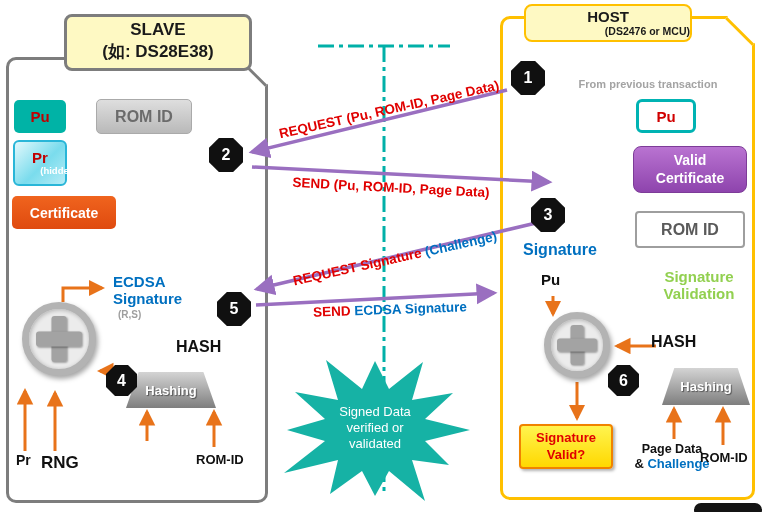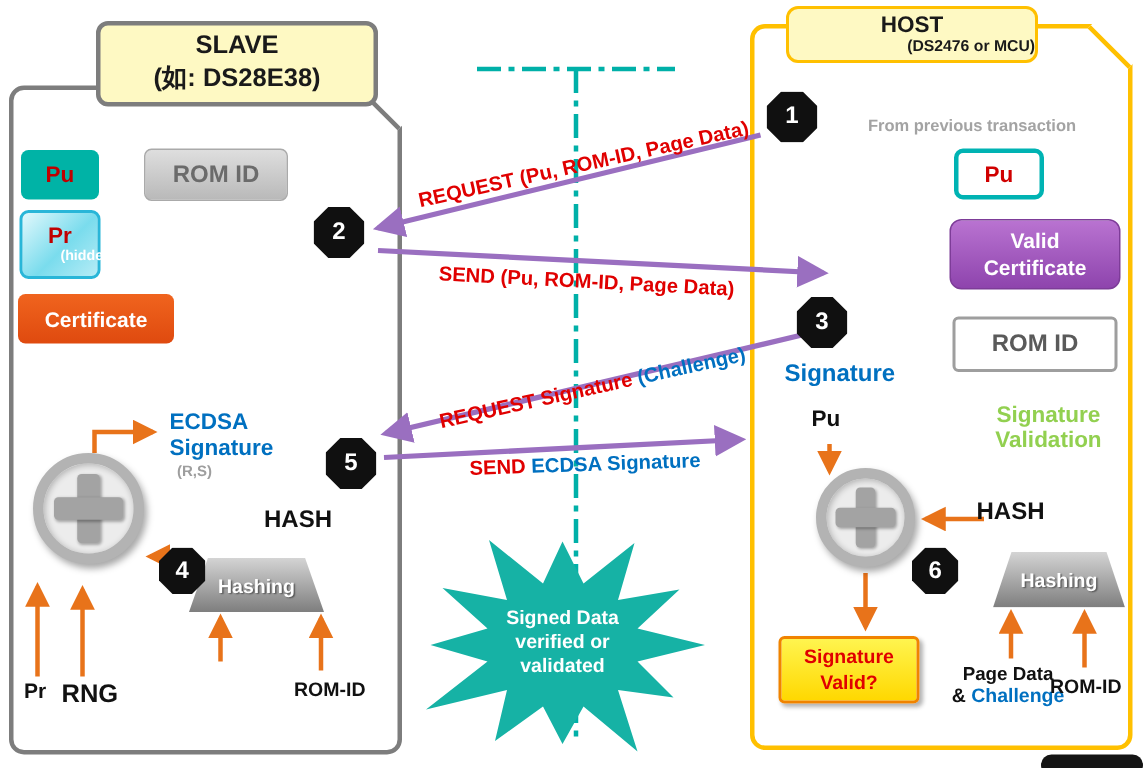--- a/index.html
+++ b/index.html
@@ -108,21 +108,21 @@
   
   .msg{ position:absolute; font-weight:bold; font-size:13.5px; color:#e00000; z-index:4;
         white-space:nowrap; text-align:center; }
   .msg .blue{ color:#0070c0; }
   .msg1{ left:258px; top:102px; width:262px; transform:rotate(-12.5deg); }
   .msg2{ left:276px; top:180px; width:230px; transform:rotate(3deg); }
   .msg3{ left:259px; top:251px; width:272px; transform:rotate(-12.5deg); }
   .msg4{ left:300px; top:302px; width:180px; transform:rotate(-2deg); }
 
   
-  .burst-text{ left:323px; top:404px; width:104px; text-align:center; color:#fff; font-weight:bold;
+  .burst-text{ left:323px; top:404px; width:104px; text-align:center; color:#fff; font-weight:normal;
                font-size:13px; line-height:16px; z-index:3; }
 
   .footer-pill{ left:694px; top:503px; width:68px; height:14px; background:#141414; border-radius:7px; z-index:6; }
 </style>
 </head>
 <body>
 
 <div class="stage">
 
   <div class="panel slave-panel">

